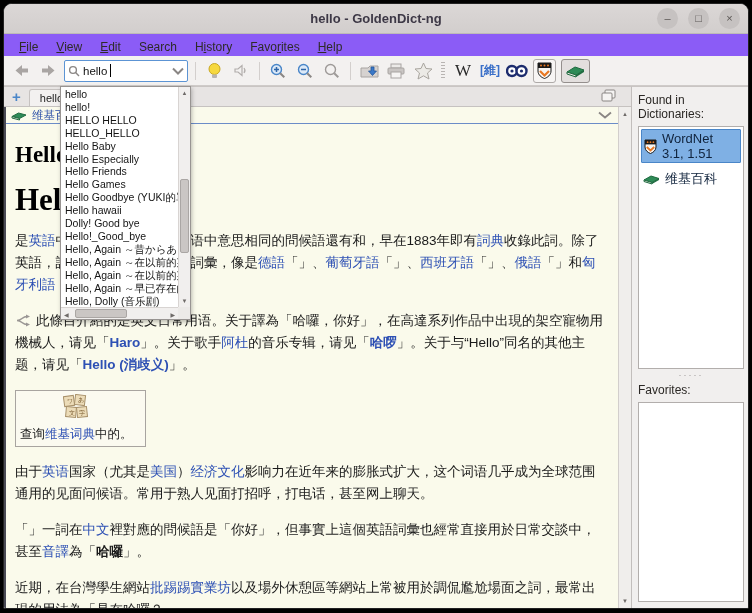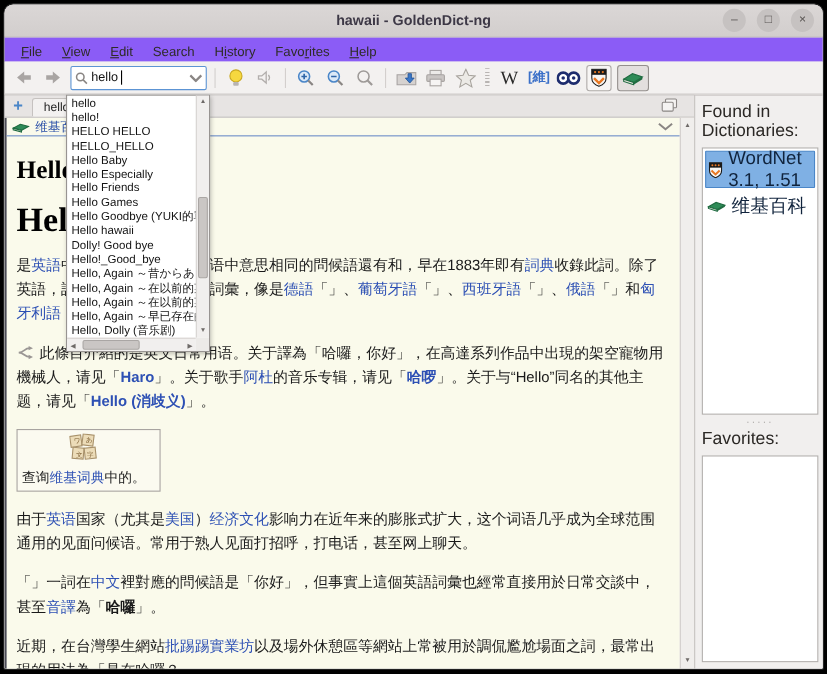--- a/index.html
+++ b/index.html
@@ -85,37 +85,37 @@
   .dd-vscroll { position:absolute; right:0; top:0; width:12px; bottom:12px; background:#f1efee; border-left:1px solid #d8d4d2; }
   .dd-hscroll { position:absolute; left:0; right:12px; bottom:0; height:12px; background:#f1efee; border-top:1px solid #d8d4d2; }
   .dd-corner  { position:absolute; right:0; bottom:0; width:12px; height:12px; background:#eceae8; }
   .dd-arrow { position:absolute; font-size:6px; color:#6e6a68; text-align:center; }
   .dd-thumb-v { position:absolute; left:1px; right:1px; top:92px; height:74px; background:#cac6c4; border:1px solid #aaa6a4; border-radius:2px; }
   .dd-thumb-h { position:absolute; top:1px; bottom:1px; left:14px; width:52px; background:#cac6c4; border:1px solid #aaa6a4; border-radius:2px; }
 
   
   .right { width:117px; flex:0 0 auto; border-left:1px solid #c2bebc; border-top:1px solid #c9c5c3;
            background:#f1efee; display:flex; flex-direction:column; padding:4px 4px 6px 6px; }
-  .panel-label { font-size:16px; color:#2b2825; margin:2px 0 5px; }
+  .panel-label { font-size:12px; color:#2b2825; margin:2px 0 5px; }
   .dictlist { background:#fff; border:1px solid #b2aeac; height:243px; padding:2px; }
-  .dictrow { height:23px; display:flex; align-items:center; gap:5px; padding:16px 2px; font-size:17px; color:#10233c; }
+  .dictrow { height:23px; display:flex; align-items:center; gap:5px; padding:16px 2px; font-size:13px; color:#10233c; }
   .dictrow.selected { background:#7fb0e4; border:1px solid #4a86c8; border-radius:1px; }
   .splitter { height:12px; display:flex; align-items:center; justify-content:center; color:#9a9694;
               font-size:9px; letter-spacing:2px; }
   .favbox { flex:1; background:#fff; border:1px solid #b2aeac; }
 
   .icon { display:inline-flex; align-items:center; justify-content:center; }
 </style>
 </head>
 <body>
 
 <div class="window">
 
   <div class="titlebar">
-    <div class="title">hawaii - GoldenDict-ng</div>
+    <div class="title">hello - GoldenDict-ng</div>
     <div class="winbtns">
       <div class="winbtn">–</div>
       <div class="winbtn">□</div>
       <div class="winbtn">×</div>
     </div>
   </div>
 
   <div class="menubar">
       <div><u>F</u>ile</div>
       <div><u>V</u>iew</div>

